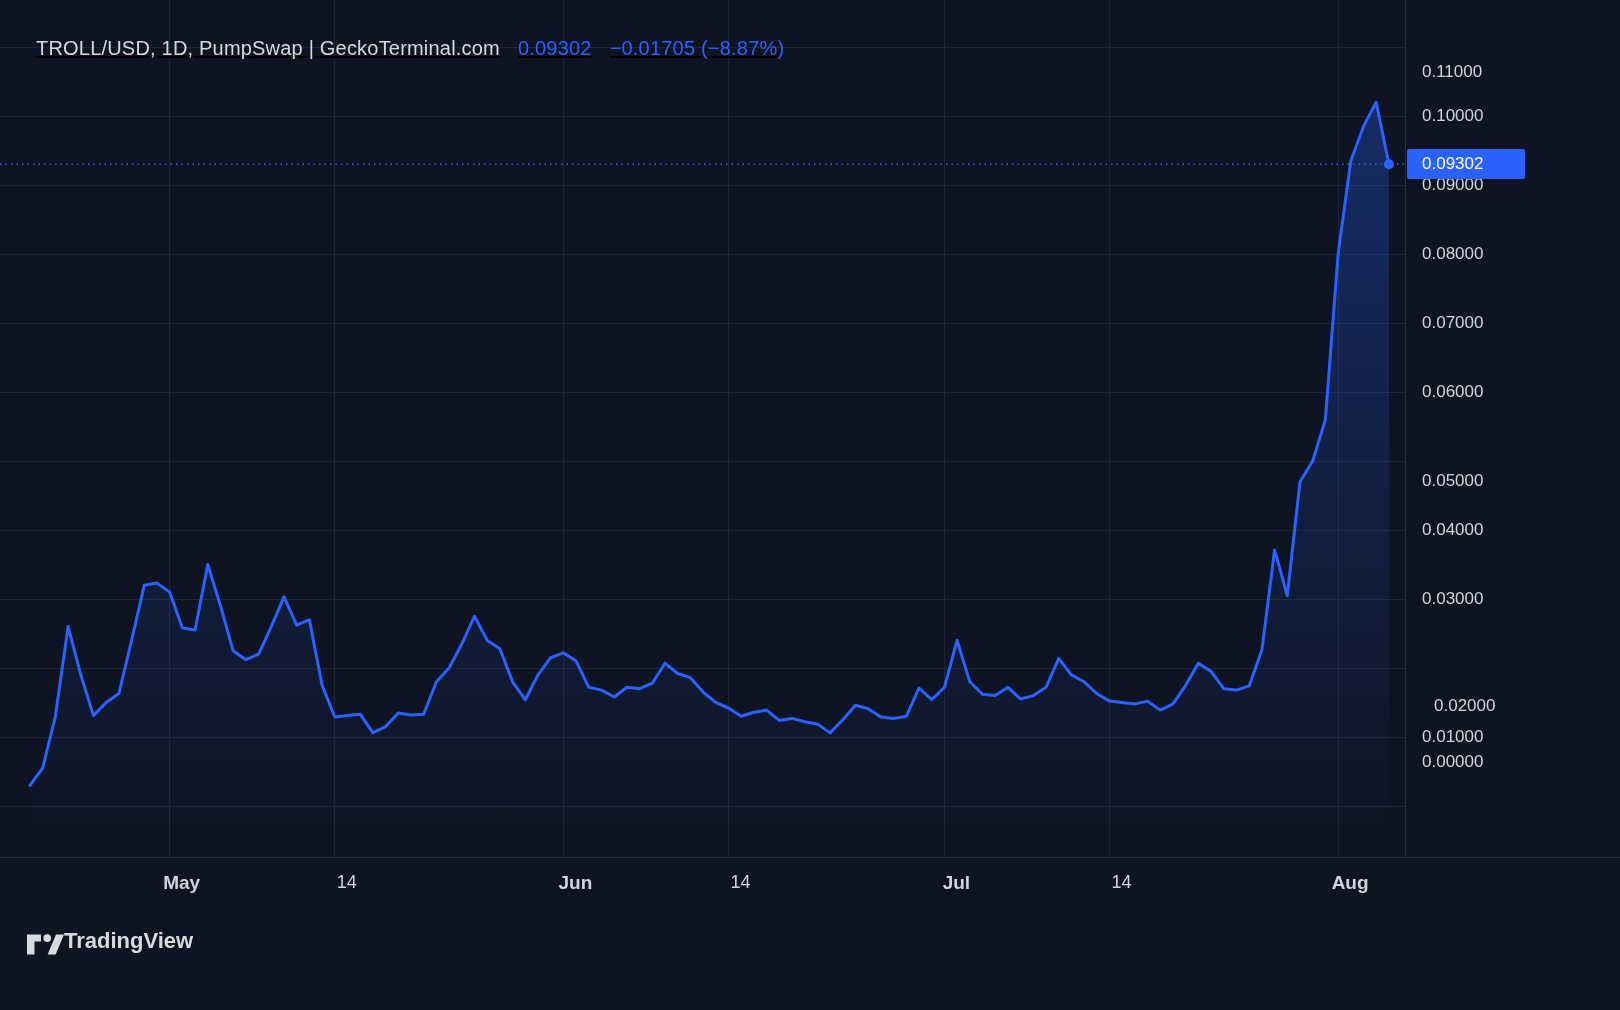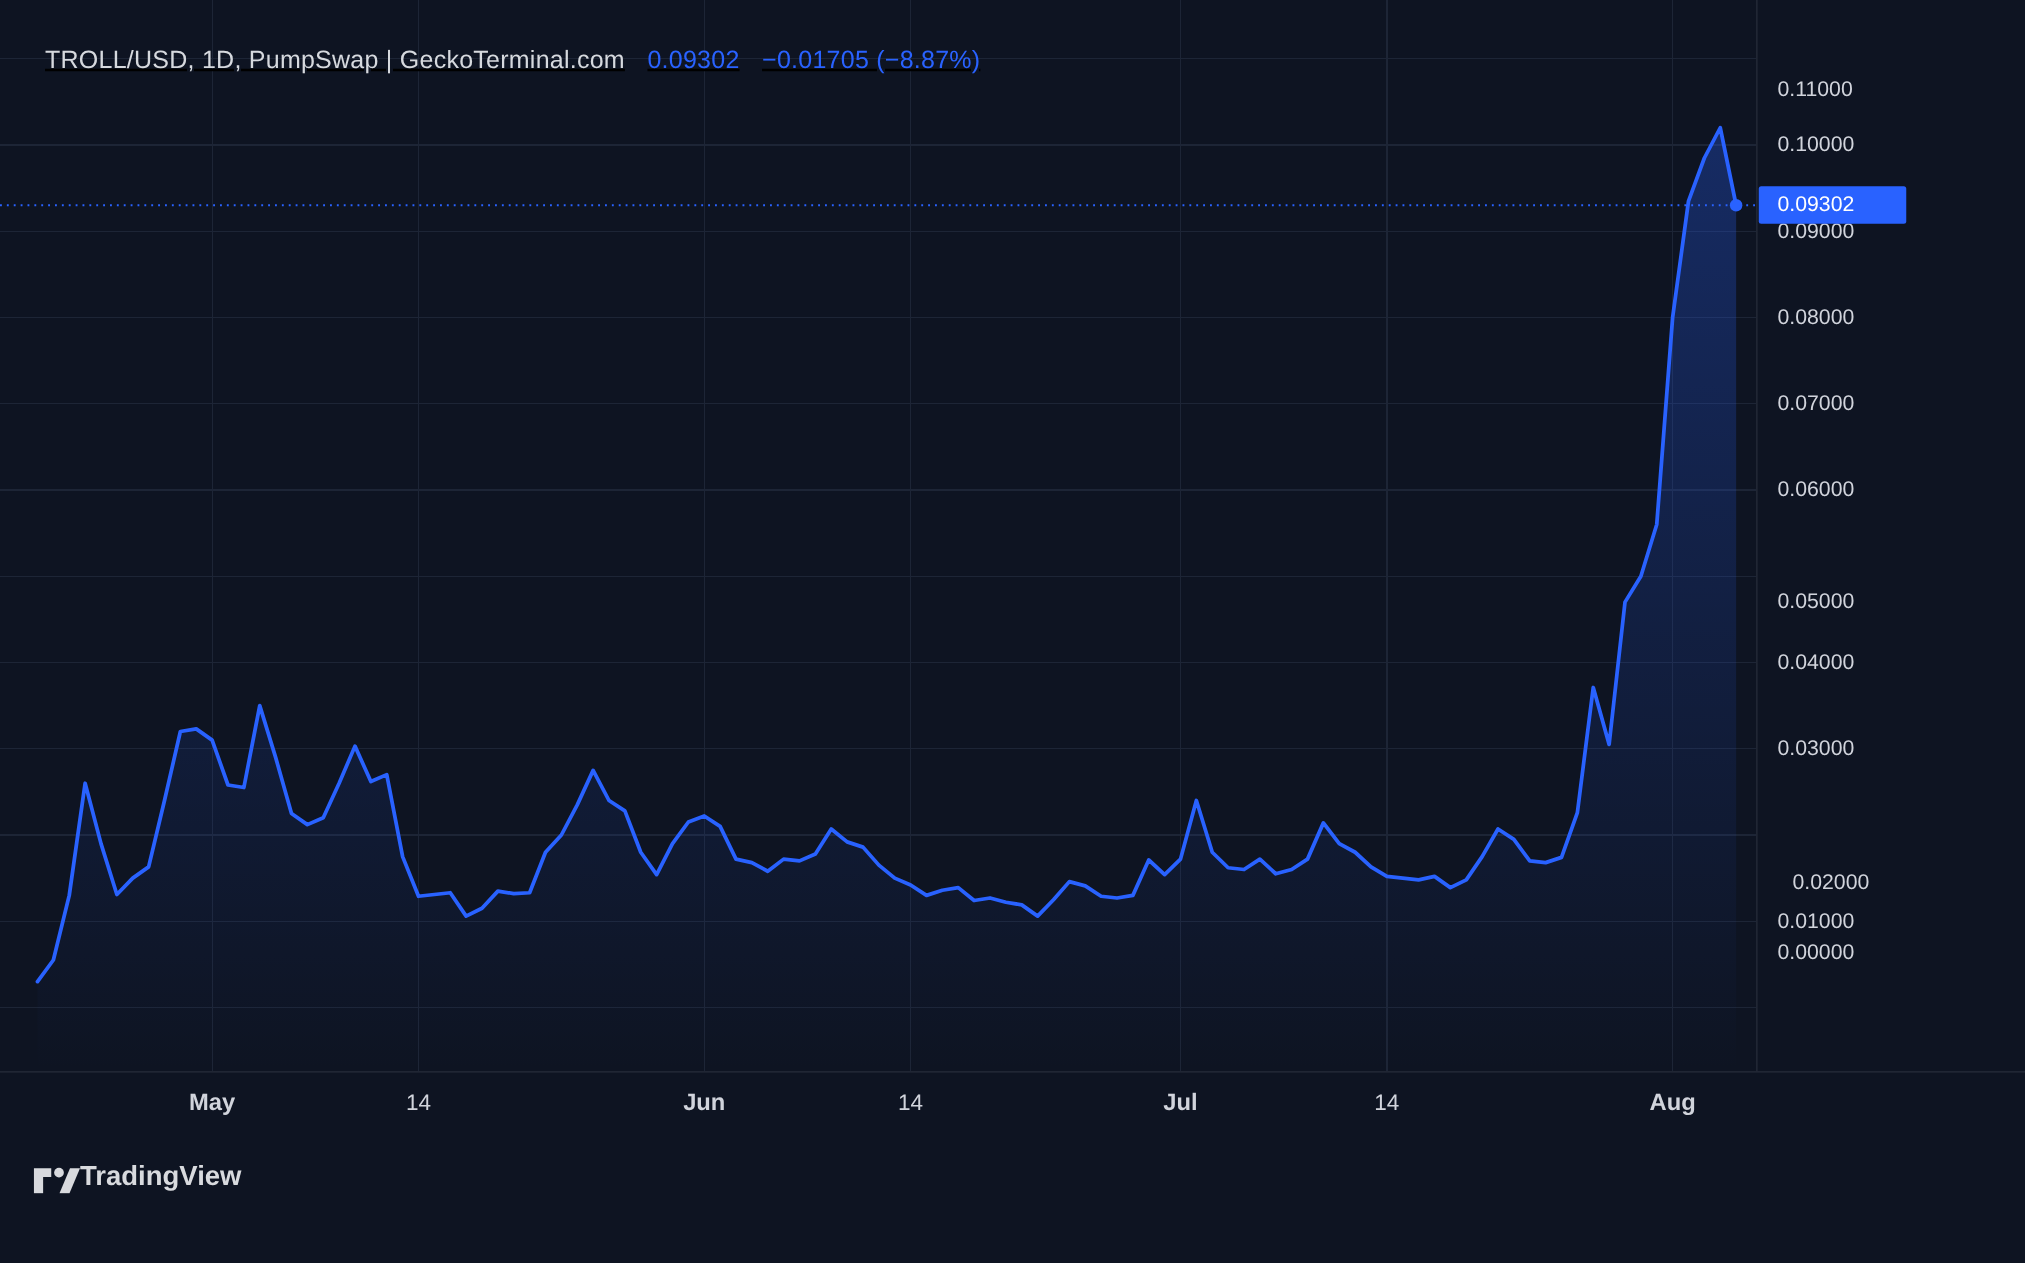--- a/index.html
+++ b/index.html
@@ -22,21 +22,21 @@
   .price-axis { position: absolute; left: 1406px; top: 0; width: 214px; height: 857px; z-index: 4; cursor: ns-resize; }
   .price-tick {
     position: absolute; left: 16px; transform: translateY(-50%);
     color: #d1d4dc; font-size: 17px; white-space: nowrap;
   }
   .badge {
     position: absolute; left: 1px; width: 118px; height: 30px; line-height: 30px;
     padding-left: 15px; border-radius: 2px; background: #2962ff; color: #ffffff;
     font-size: 17px; z-index: 5; white-space: nowrap;
   }
-  .time-axis { position: absolute; left: 0; top: 858px; width: 1392px; height: 54px; z-index: 4; cursor: ew-resize; }
+  .time-axis { position: absolute; left: 12px; top: 858px; width: 1392px; height: 54px; z-index: 4; cursor: ew-resize; }
   .time-tick { position: absolute; top: 14px; transform: translateX(-50%); color: #d1d4dc; font-size: 18px; }
   .time-tick.month { font-weight: 700; font-size: 19px; }
   .logo { position: absolute; left: 27px; top: 927px; display: flex; align-items: center; z-index: 5; cursor: pointer; }
   .logo-glyph path, .logo-glyph circle { fill: #d8dade; }
   .logo-text { color: #d8dade; font-size: 22px; font-weight: 700; }
 </style>
 </head>
 <body>
 
 <div class="stage">

